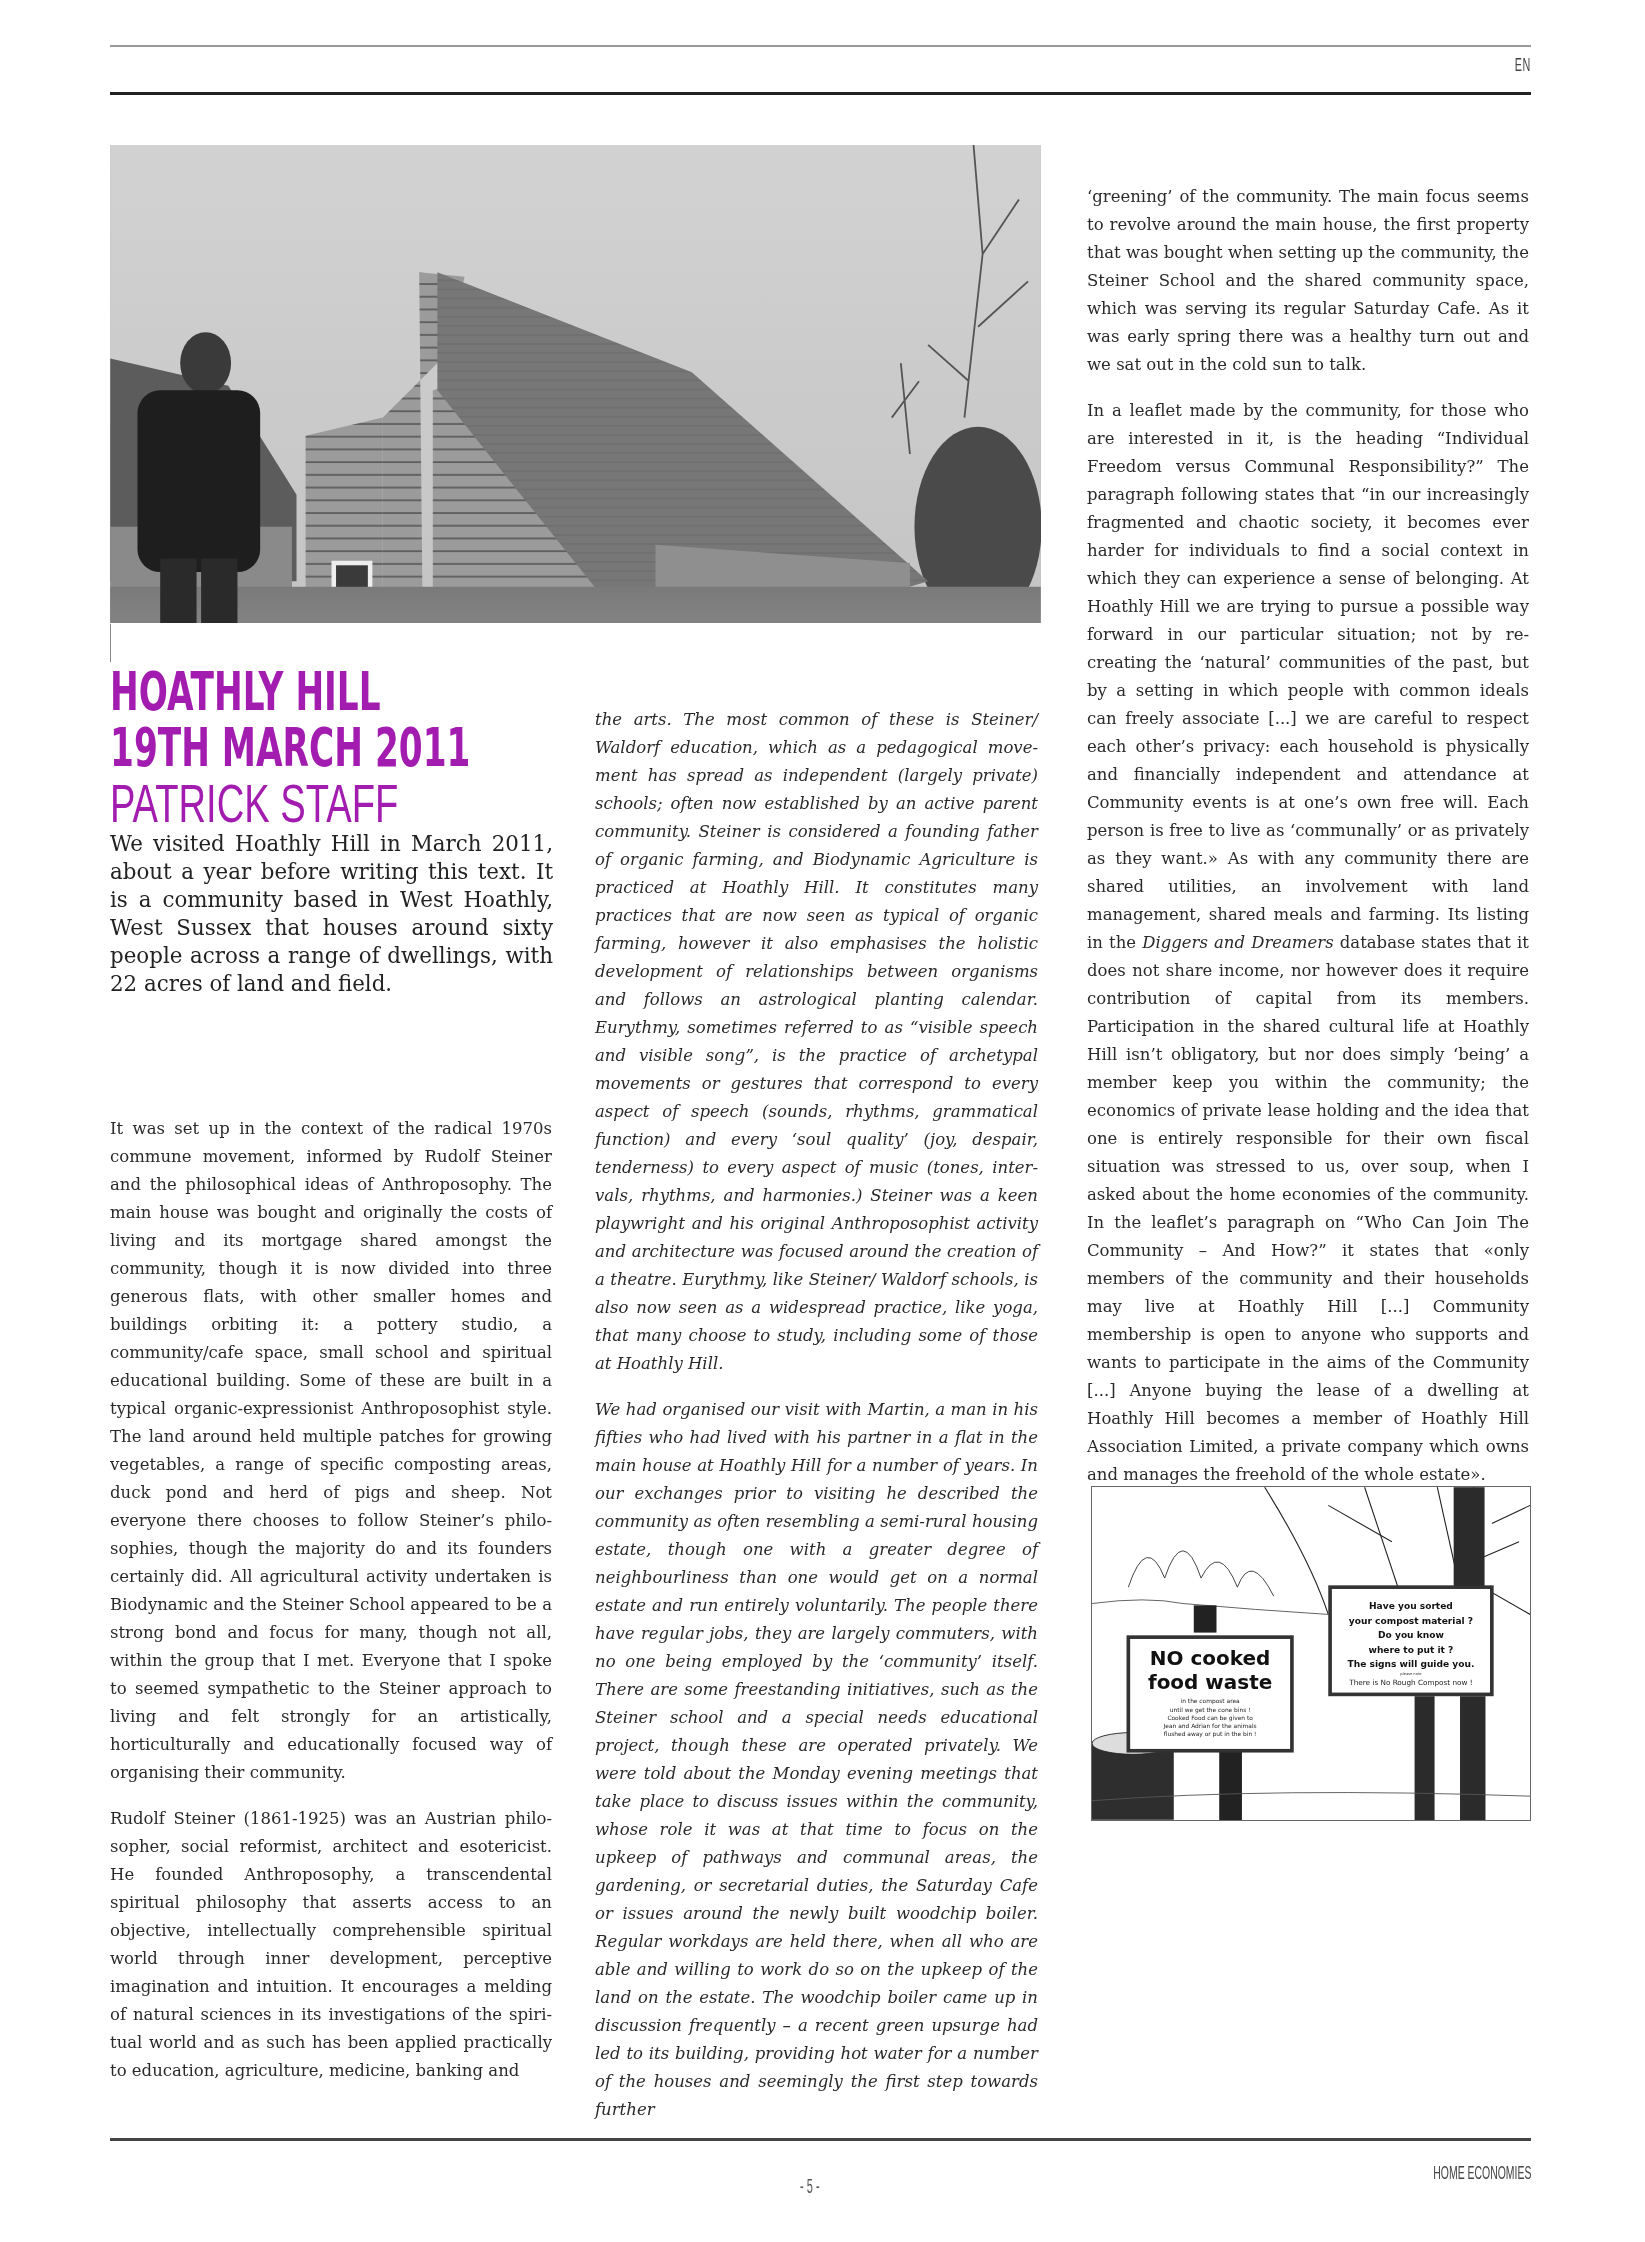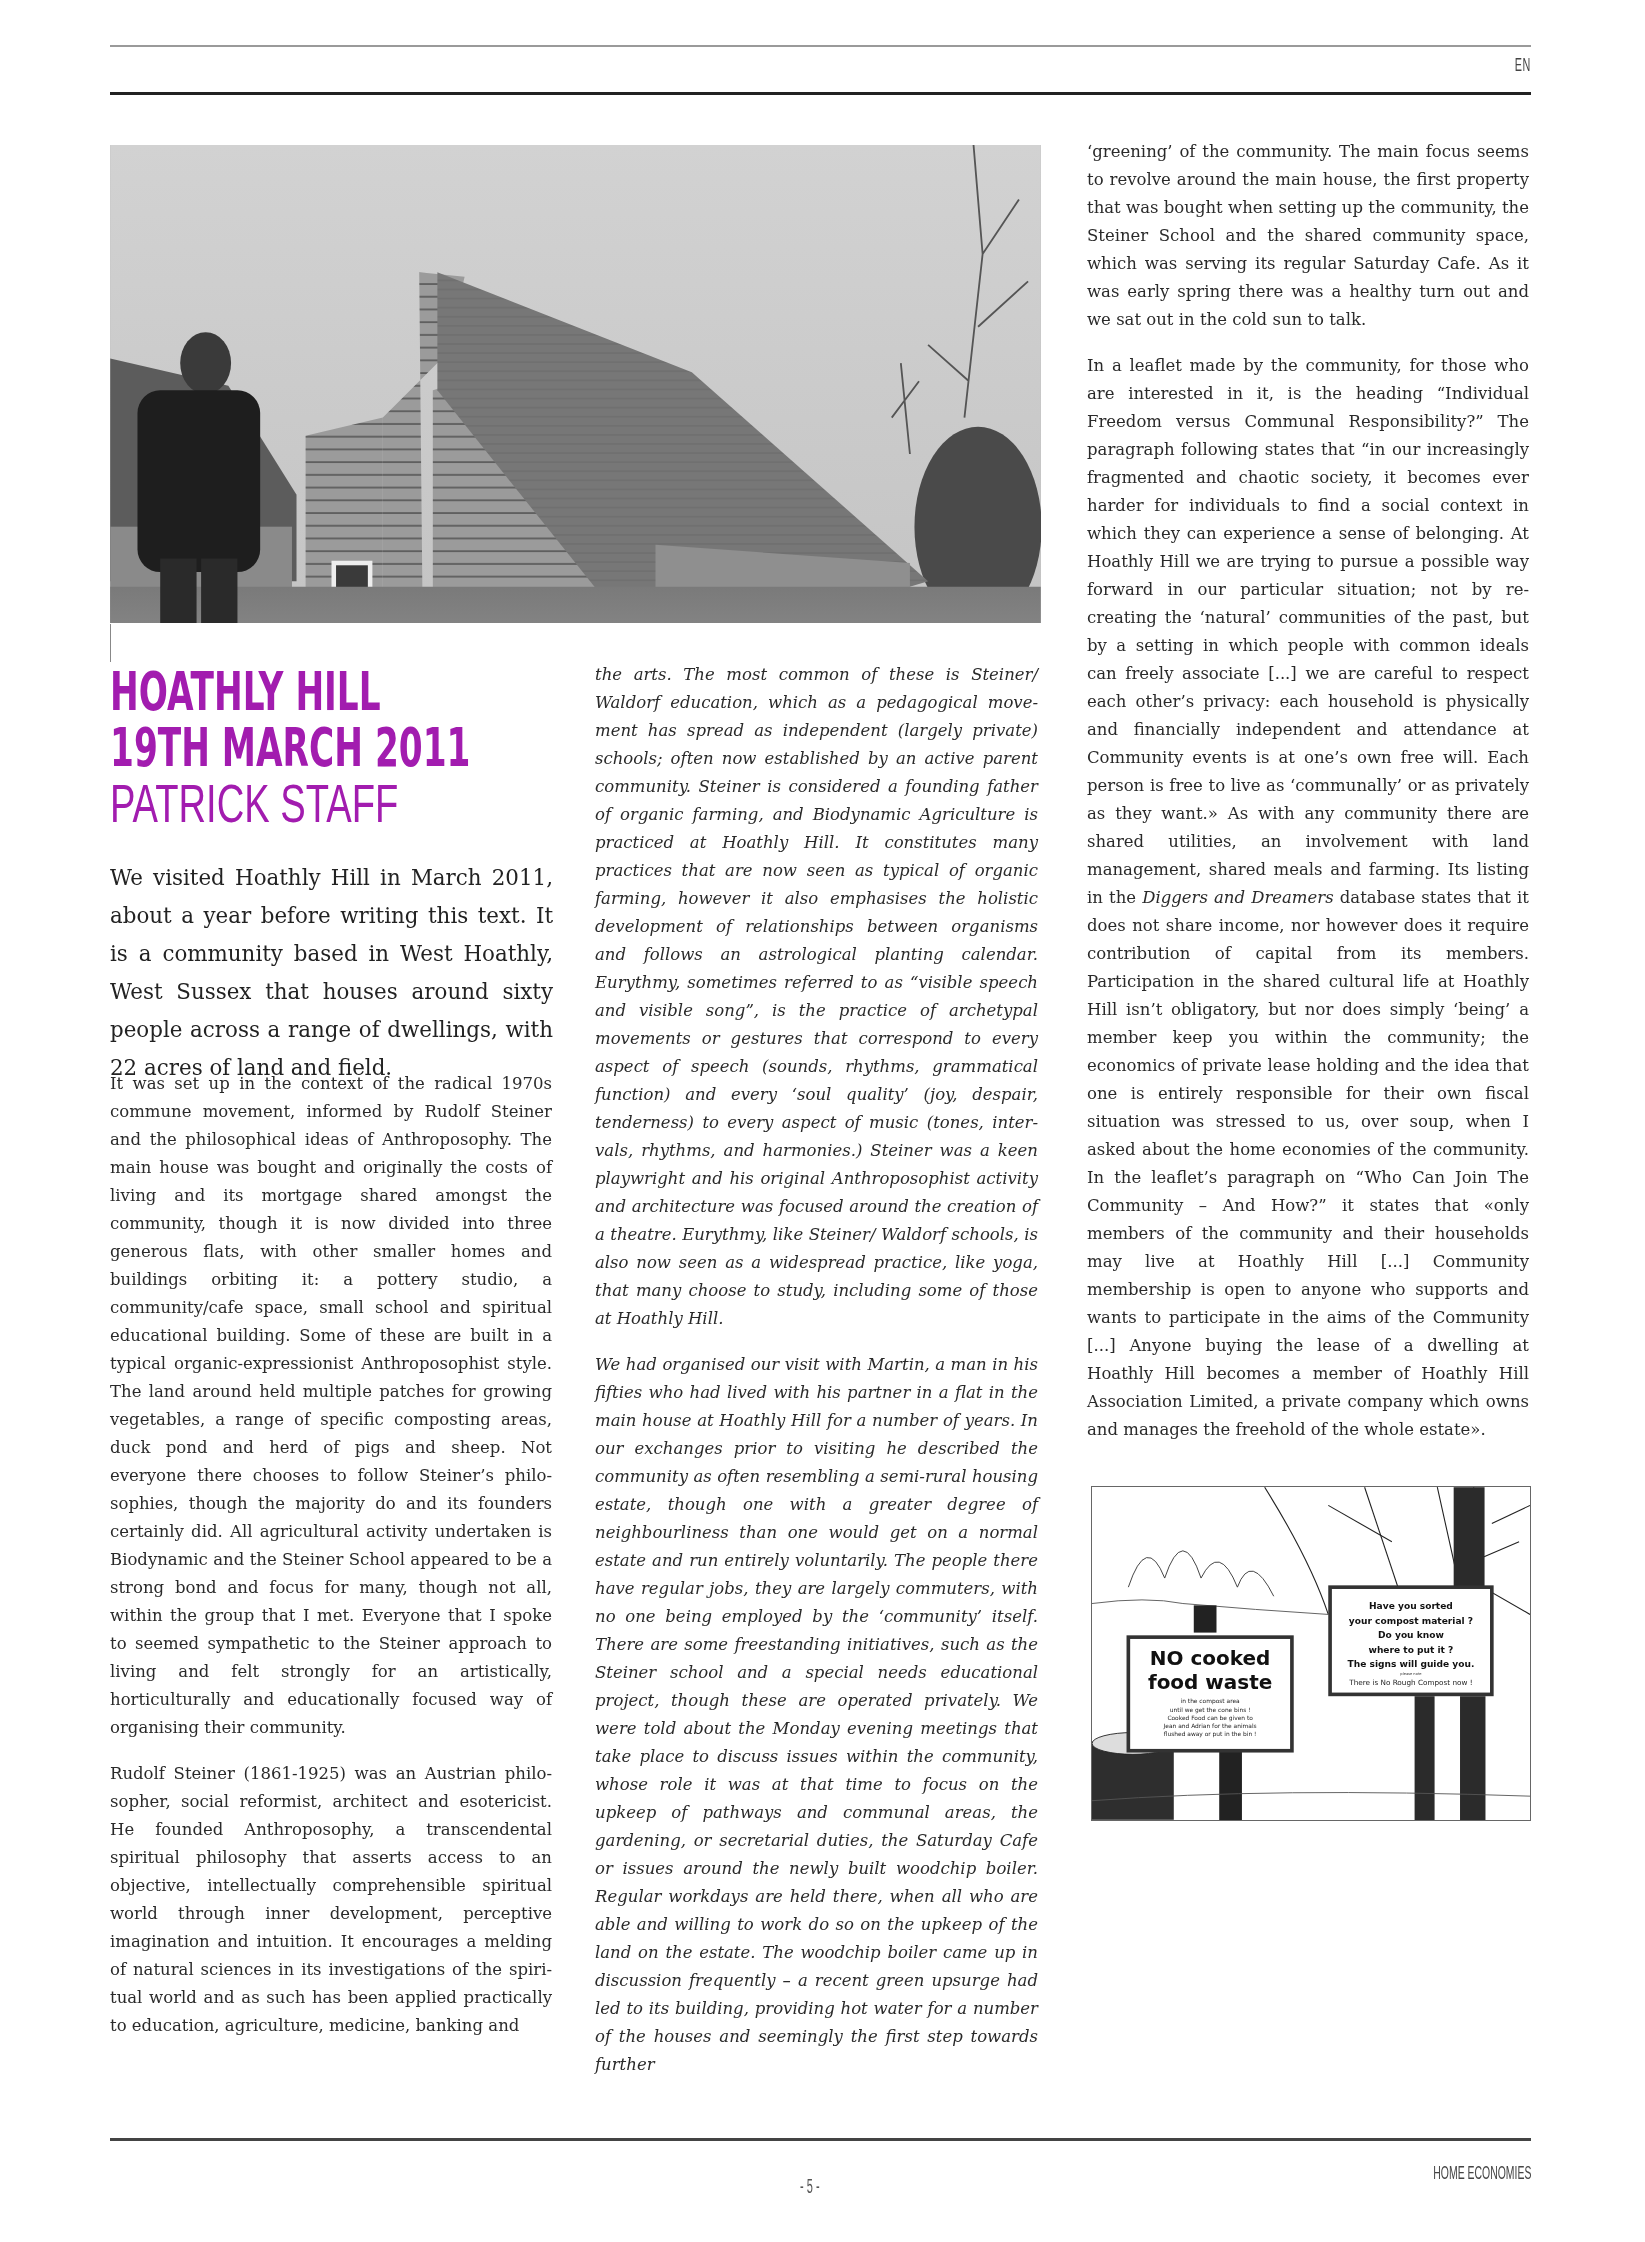--- a/index.html
+++ b/index.html
@@ -9,23 +9,23 @@
   .rule-top-thick { position: absolute; left: 110px; width: 1421px; top: 92px; height: 2.7px; background: #222; }
 
   .photo { position: absolute; left: 110px; top: 145px; width: 931px; height: 478px; overflow: hidden; background: #bdbdbd; }
   .photo-tick { position: absolute; left: 110px; top: 624px; width: 0.9px; height: 38px; background: #888; }
 
   .heading { position: absolute; left: 110px; top: 664px; font-family: "DejaVu Sans Condensed","DejaVu Sans", sans-serif; color: #a21caf; }
   .heading .l { display: block; font-size: 53px; line-height: 56px; transform: scaleX(0.72); transform-origin: left top; white-space: nowrap; }
   .heading .b { font-weight: bold; }
   .heading .n { font-weight: normal; font-family: "Liberation Sans", sans-serif; }
 
-  .lede { position: absolute; left: 110px; top: 859px; width: 443px; font-family: "DejaVu Serif", serif; font-size: 21.4px; line-height: 38px; color: #222; text-align: justify; }
+  .lede { position: absolute; left: 110px; top: 830px; width: 443px; font-family: "DejaVu Serif", serif; font-size: 21.4px; line-height: 28px; color: #222; text-align: justify; }
 
-  .col { position: absolute; font-family: "DejaVu Serif", serif; font-size: 16.5px; line-height: 28px; color: #2a2a2a; text-align: justify; hyphens: manual; }
+  .col { position: absolute; font-family: "DejaVu Serif", serif; font-size: 16.5px; line-height: 28px; color: #2a2a2a; text-align: justify; hyphens: manual; margin-top: 45px; }
   .col p { margin: 0 0 18px 0; }
   .col1 { left: 110px; top: 1070px; width: 442px; }
   .col2 { left: 595px; top: 661px; width: 443px; font-style: italic; }
   .col3 { left: 1087px; top: 138px; width: 442px; }
 
   .illus { position: absolute; left: 1091px; top: 1486px; width: 438px; height: 333px; border: 1.4px solid #666; overflow: hidden; background: #fff; }
 
   .rule-bottom { position: absolute; left: 110px; width: 1421px; top: 2138px; height: 2.7px; background: #444; }
   .page-num { position: absolute; left: 800px; top: 2175px; font-family: "Liberation Sans", sans-serif; font-size: 20px; color: #555; transform: scaleX(0.55); transform-origin: left top; white-space: nowrap; }
   .footer-title { position: absolute; right: 115px; top: 2162px; font-family: "Liberation Sans", sans-serif; font-size: 19px; color: #444; transform: scaleX(0.55); transform-origin: right top; white-space: nowrap; }

